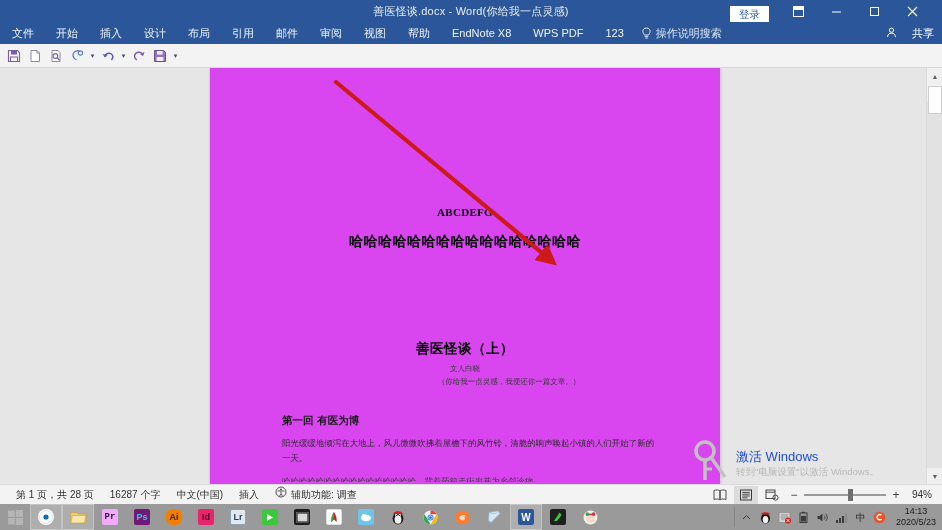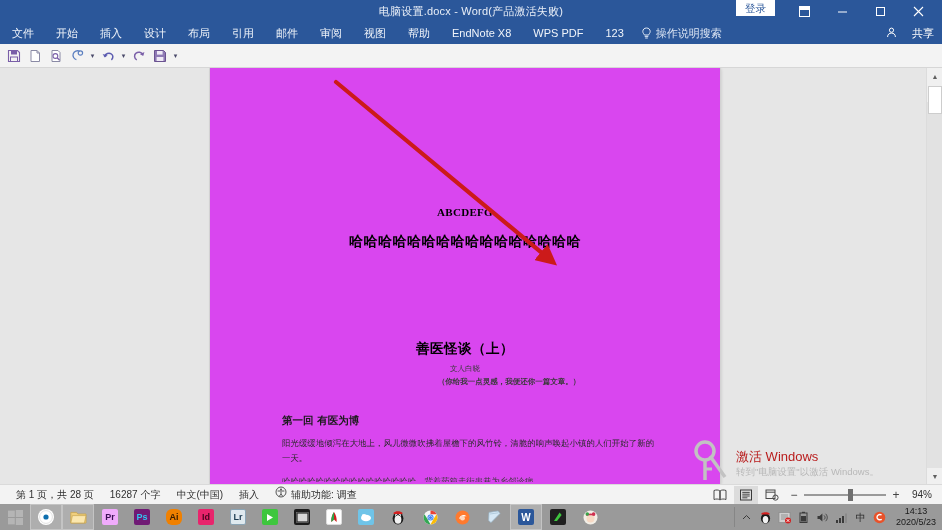--- a/index.html
+++ b/index.html
@@ -15,21 +15,21 @@
   .titlebar {
     position: absolute; top: 0; left: 0; width: 942px; height: 22px;
     background: #2b579a; color: #ffffff;
     display: flex; align-items: center;
   }
   .titlebar-title {
     position: absolute; left: 0; right: 0; text-align: center;
     font-size: 11px; line-height: 22px; color: #e8eef7;
     letter-spacing: .2px; pointer-events: none;
   }
-  .tb-right { margin-left: auto; display: flex; align-items: flex-start; height: 22px; z-index: 3; padding-right: 5px; }
+  .tb-right { margin-left: auto; display: flex; align-items: flex-end; height: 22px; z-index: 3; padding-right: 11px; }
   .signin-btn {
     font-size: 10.5px; color: #2b579a; background: #ffffff;
     padding: 2px 9px; margin-right: 10px; line-height: 12px;
     border: 0; cursor: default;
   }
   .tb-icon {
     width: 38px; height: 22px; display: flex; align-items: center; justify-content: center;
     font-size: 12px; color: #ffffff;
   }
   .tb-icon svg { display:block; }
@@ -85,21 +85,21 @@
     position: absolute; top: 272px; left: 0; width: 510px; text-align: center;
     font-family: "DejaVu Sans", sans-serif;
     font-size: 13.5px; font-weight: bold; letter-spacing: .5px;
   }
   .doc-author {
     position: absolute; top: 296px; left: 0; width: 510px; text-align: center;
     font-size: 7.5px; color: #3a3a3a;
   }
   .doc-sub {
     position: absolute; top: 309px; left: 0; width: 598px; text-align: center;
-    font-size: 7.5px; color: #3a3a3a; font-weight: bold;
+    font-size: 7.5px; color: #3a3a3a;
   }
   .doc-h1 {
     position: absolute; top: 346px; left: 72px;
     font-family: "DejaVu Sans", sans-serif;
     font-size: 10.5px; font-weight: bold; color: #1a1a1a;
   }
   .doc-p {
     position: absolute; top: 368px; left: 72px; width: 372px;
     font-size: 8.4px; line-height: 15px; color: #2a2a2a; text-align: justify;
   }
@@ -111,21 +111,21 @@
 
   
   .arrow-svg { position: absolute; top: 0; left: 0; width: 510px; height: 416px; pointer-events:none; }
 
   
   .watermark {
     position: absolute; right: 18px; top: 368px; width: 232px; height: 54px;
     display: flex; align-items: center; gap: 6px; color: #b8b8b8;
     user-select: none;
   }
-  .wm-text-1 { font-size: 13px; color: #b91c1c; line-height: 17px; }
+  .wm-text-1 { font-size: 13px; color: #1d4ed8; line-height: 17px; }
   .wm-text-2 { font-size: 9.5px; color: #b8b8b8; line-height: 14px; }
 
   
   .vscroll {
     position: absolute; top: 68px; right: 0; width: 16px; height: 416px;
     background: #f0f0f0; border-left: 1px solid #dcdcdc;
   }
   .vs-btn {
     width: 16px; height: 16px; display:flex; align-items:center; justify-content:center;
     background: #f0f0f0; color: #606060; font-size: 7px;
@@ -184,21 +184,21 @@
     font-size: 9px; color: #1a1a1a; line-height: 11px; text-align: center; padding-left: 4px;
   }
   .tray-sep { width:1px; height:20px; background:#868686; }
 </style>
 </head>
 <body>
 
 <div id="app">
 
   <div class="titlebar">
-    <div class="titlebar-title">电脑设置.docx  -  Word(产品激活失败)</div>
+    <div class="titlebar-title">善医怪谈.docx  -  Word(你给我一点灵感)</div>
     <div class="tb-right">
       <button class="signin-btn">登录</button>
       <div class="tb-icon">
         <svg width="11" height="11" viewBox="0 0 11 11">
             <rect x="0.5" y="0.5" width="10" height="10" fill="none" stroke="#fff" stroke-width="1"></rect>
             <rect x="0.5" y="0.5" width="10" height="3.5" fill="#fff"></rect>
           </svg>
       </div>
       <div class="tb-icon">
         <svg width="11" height="11" viewBox="0 0 11 11">
@@ -414,21 +414,21 @@
           </svg>
       </span>
     </div>
     <div class="task-icon sel">
       <svg width="17" height="15" viewBox="0 0 17 15">
           <path d="M0.8 2.4 H6.5 L7.8 4 H16 V13 H0.8 Z" fill="#f0cf7c" stroke="#c9a54d" stroke-width="0.8"></path>
           <path d="M2.4 5.6 H16 L14.4 13 H0.8 Z" fill="#fbe7ae" stroke="#c9a54d" stroke-width="0.7"></path>
         </svg>
     </div>
     <div class="task-icon">
-      <span class="ico-box" style="background:#f0abfc;color:#3b0f55;">Pr</span>
+      <span class="ico-box" style="background:#f0abfc;color:#3b0f55;font-family:Liberation Mono, monospace;">Pr</span>
     </div>
     <div class="task-icon">
       <span class="ico-box" style="background:#701a75;color:#31c5f0;">Ps</span>
     </div>
     <div class="task-icon">
       <span class="ico-box" style="background:#f08000;color:#3a1d00;border-radius:6px;">Ai</span>
     </div>
     <div class="task-icon">
       <span class="ico-box" style="background:#e8246c;color:#4a0520;">Id</span>
     </div>

